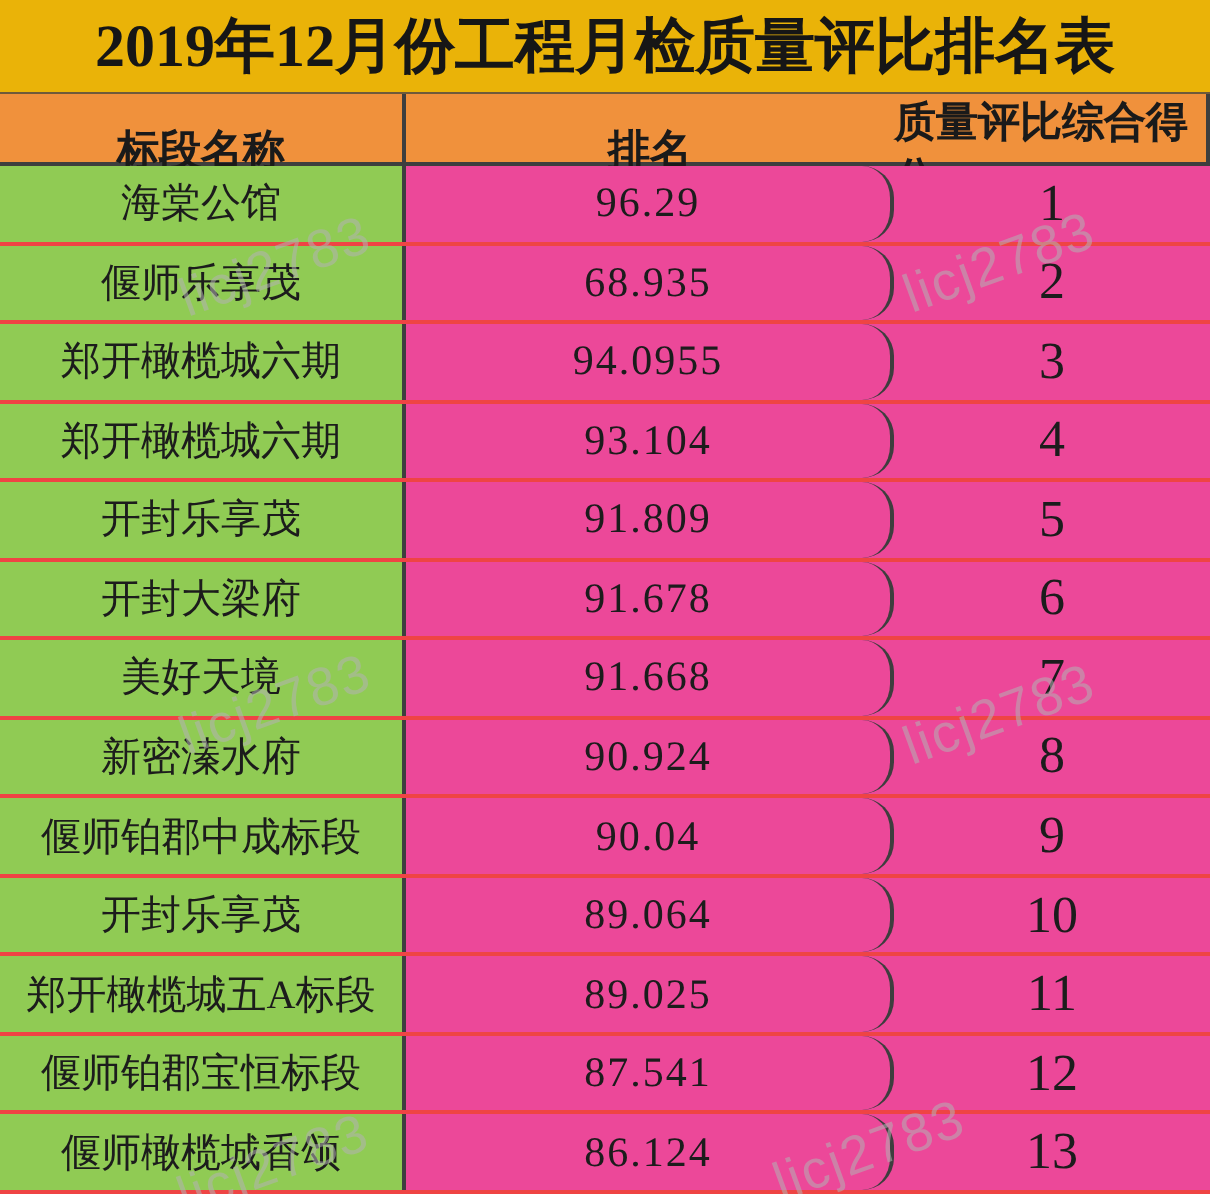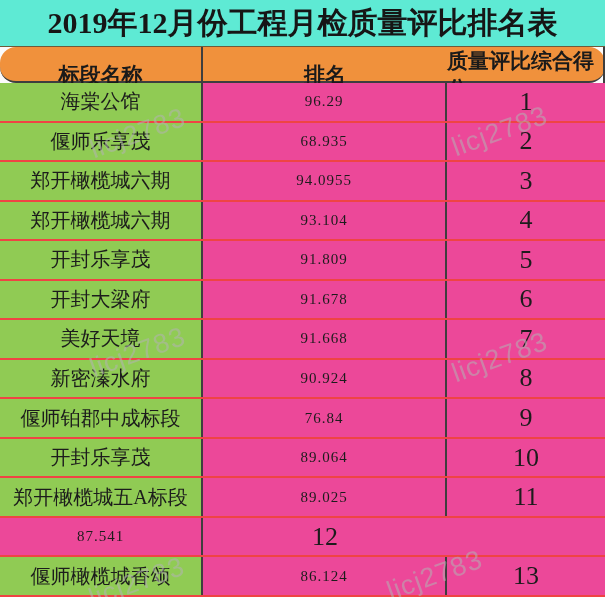--- a/index.html
+++ b/index.html
@@ -12,37 +12,36 @@
     font-family: "Liberation Serif", "DejaVu Serif", serif;
   }
   .title {
     height: 46px;
     display: flex;
     align-items: center;
     justify-content: center;
     font-size: 30px;
     font-weight: 600;
     color: #161616;
-    background: #5eead4;
+    background: #eab308;
   }
   .table {
     position: absolute;
     top: 46px; left: 0; right: 0; bottom: 0;
     display: flex;
     flex-direction: column;
     border-top: 1px solid #6f5a3a;
   }
   .header-row {
     height: 34px;
     background: #F0913C;
     display: grid;
     grid-template-columns: 203px 244px 1fr;
     border-bottom: 2px solid #3e3e3e;
     flex: 0 0 auto;
-    border-radius: 16px;
   }
   .hcell {
     display: flex;
     align-items: center;
     justify-content: center;
     font-size: 21px;
     font-weight: 700;
     color: #1a1a1a;
   }
   .hcell.bdr { border-right: 2px solid #3e3e3e; }
@@ -66,22 +65,23 @@
     color: #1c1c1c;
     overflow: hidden;
   }
   .c-name {
     background: #90CB54;
     border-right: 2px solid #3e3e3e;
     font-size: 20px;
   }
   .c-score {
     border-right: 2px solid #3e3e3e;
-    font-size: 15px;
+    font-size: 21px;
     letter-spacing: 1px;
+    border-radius: 16px;
   }
   .c-rank {
     font-size: 26px;
   }
   .wm {
     position: absolute;
     font-family: "Liberation Sans", "DejaVu Sans", sans-serif;
     font-size: 27px;
     color: #b3b3b3;
     opacity: 0.55;
@@ -156,37 +156,38 @@
   </div>
 
   <div class="row">
     <div class="cell c-name">新密溱水府</div>
     <div class="cell c-score">90.924</div>
     <div class="cell c-rank">8</div>
   </div>
 
   <div class="row">
     <div class="cell c-name">偃师铂郡中成标段</div>
-    <div class="cell c-score">76.84</div>
+    <div class="cell c-score">90.04</div>
     <div class="cell c-rank">9</div>
   </div>
 
   <div class="row">
     <div class="cell c-name">开封乐享茂</div>
     <div class="cell c-score">89.064</div>
     <div class="cell c-rank">10</div>
   </div>
 
   <div class="row">
     <div class="cell c-name">郑开橄榄城五A标段</div>
     <div class="cell c-score">89.025</div>
     <div class="cell c-rank">11</div>
   </div>
 
   <div class="row">
+    <div class="cell c-name">偃师铂郡宝恒标段</div>
     <div class="cell c-score">87.541</div>
     <div class="cell c-rank">12</div>
   </div>
 
   <div class="row">
     <div class="cell c-name">偃师橄榄城香颂</div>
     <div class="cell c-score">86.124</div>
     <div class="cell c-rank">13</div>
   </div>
 </div>

